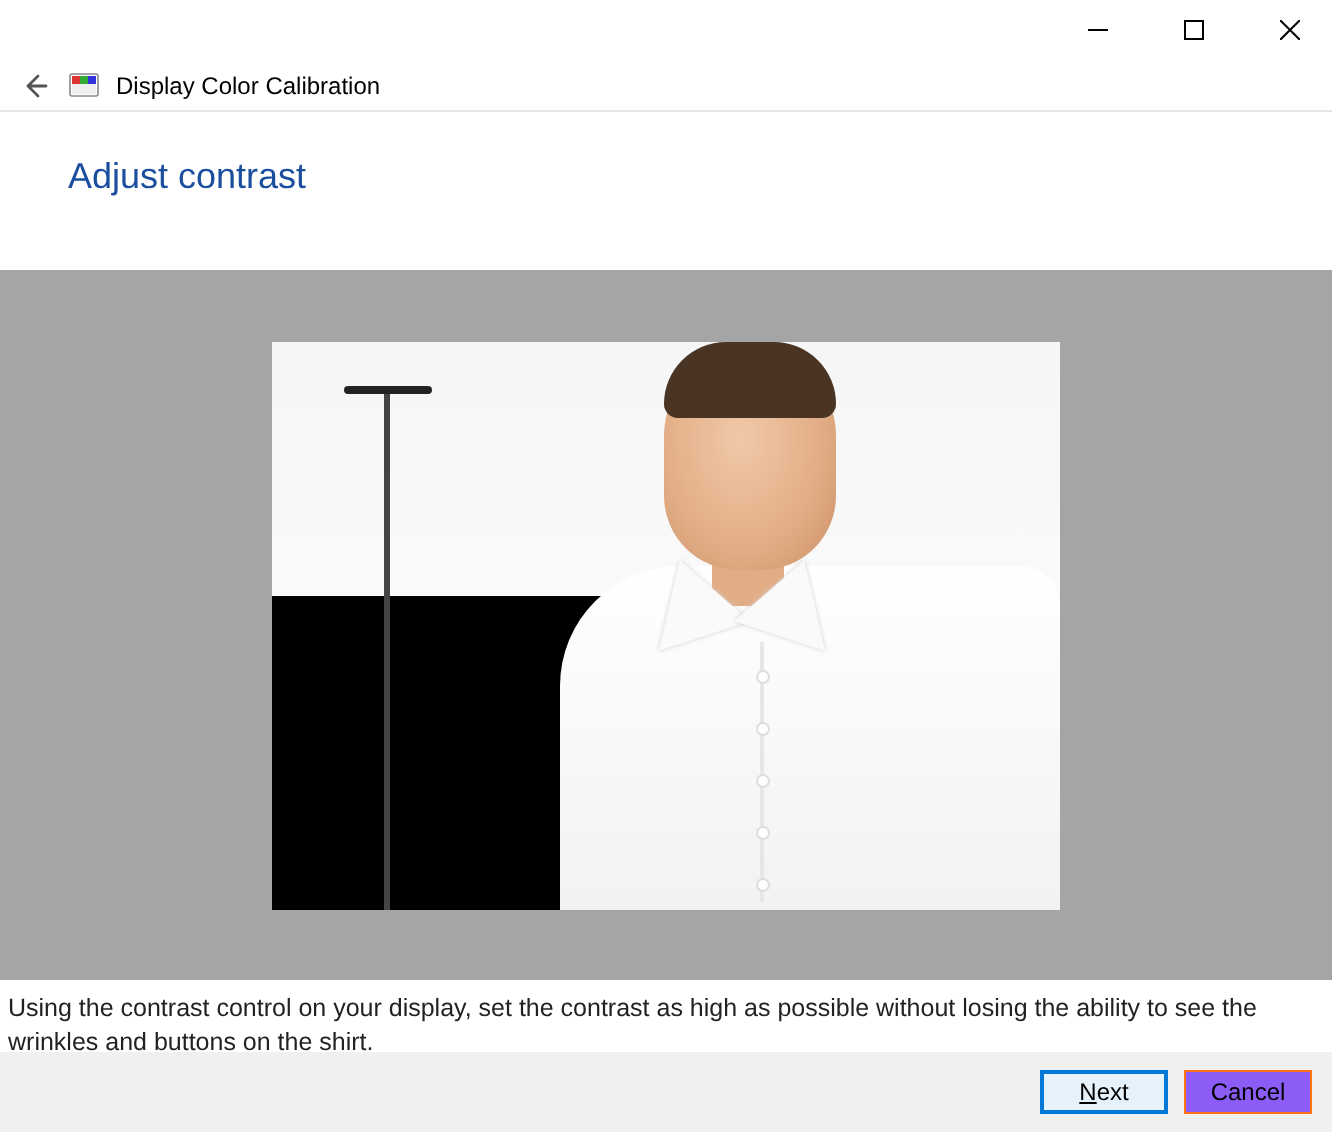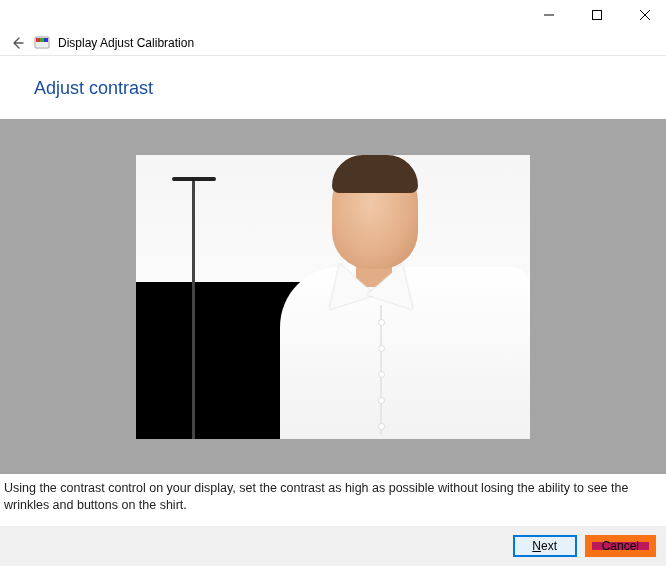--- a/index.html
+++ b/index.html
@@ -43,21 +43,21 @@
       color:#555;
     }
     .app-icon {
       width:16px; height:16px;
     }
     .header-title {
       font-size: 12px;
       color: #000;
     }
     .heading-area {
-      padding: 22px 0 20px 34px;
+      padding: 22px 0 36px 34px;
     }
     .page-heading {
       font-size: 18px;
       color: #1a4e9e;
       font-weight: 400;
     }
     .image-panel {
       background: #a5a5a5;
       width: 100%;
       height: 355px;
@@ -162,22 +162,22 @@
       display:flex;
       justify-content:flex-end;
       align-items:center;
       padding-right:10px;
       gap:8px;
     }
     .btn {
       min-width:64px;
       height:22px;
       font-size:12px;
-      background:#be185d;
-      border:7px solid #f97316;
+      background:#8b5cf6;
+      border:1px solid #f97316;
       display:flex;
       align-items:center;
       justify-content:center;
       padding:0 10px;
       cursor:default;
     }
     .btn.primary {
       border:2px solid #0078d7;
       background:#e5f1fb;
     }
@@ -213,21 +213,21 @@
   </div>
   <div class="app-icon">
     <svg width="16" height="16" viewBox="0 0 16 16">
       <rect x="1" y="2" width="14" height="11" rx="1" fill="#fff" stroke="#888" stroke-width="0.8"></rect>
       <rect x="2" y="3" width="4" height="4" fill="#d33"></rect>
       <rect x="6" y="3" width="4" height="4" fill="#3a3"></rect>
       <rect x="10" y="3" width="4" height="4" fill="#33d"></rect>
       <rect x="2" y="7" width="12" height="5" fill="#eee"></rect>
     </svg>
   </div>
-  <span class="header-title">Display Adjust Calibration</span>
+  <span class="header-title">Display Color Calibration</span>
 </div>
 
 <div class="heading-area">
   <div class="page-heading">Adjust contrast</div>
 </div>
 
 <div class="image-panel">
   <div class="sample-image">
     <div class="blk"></div>
     <div class="pole"></div>

